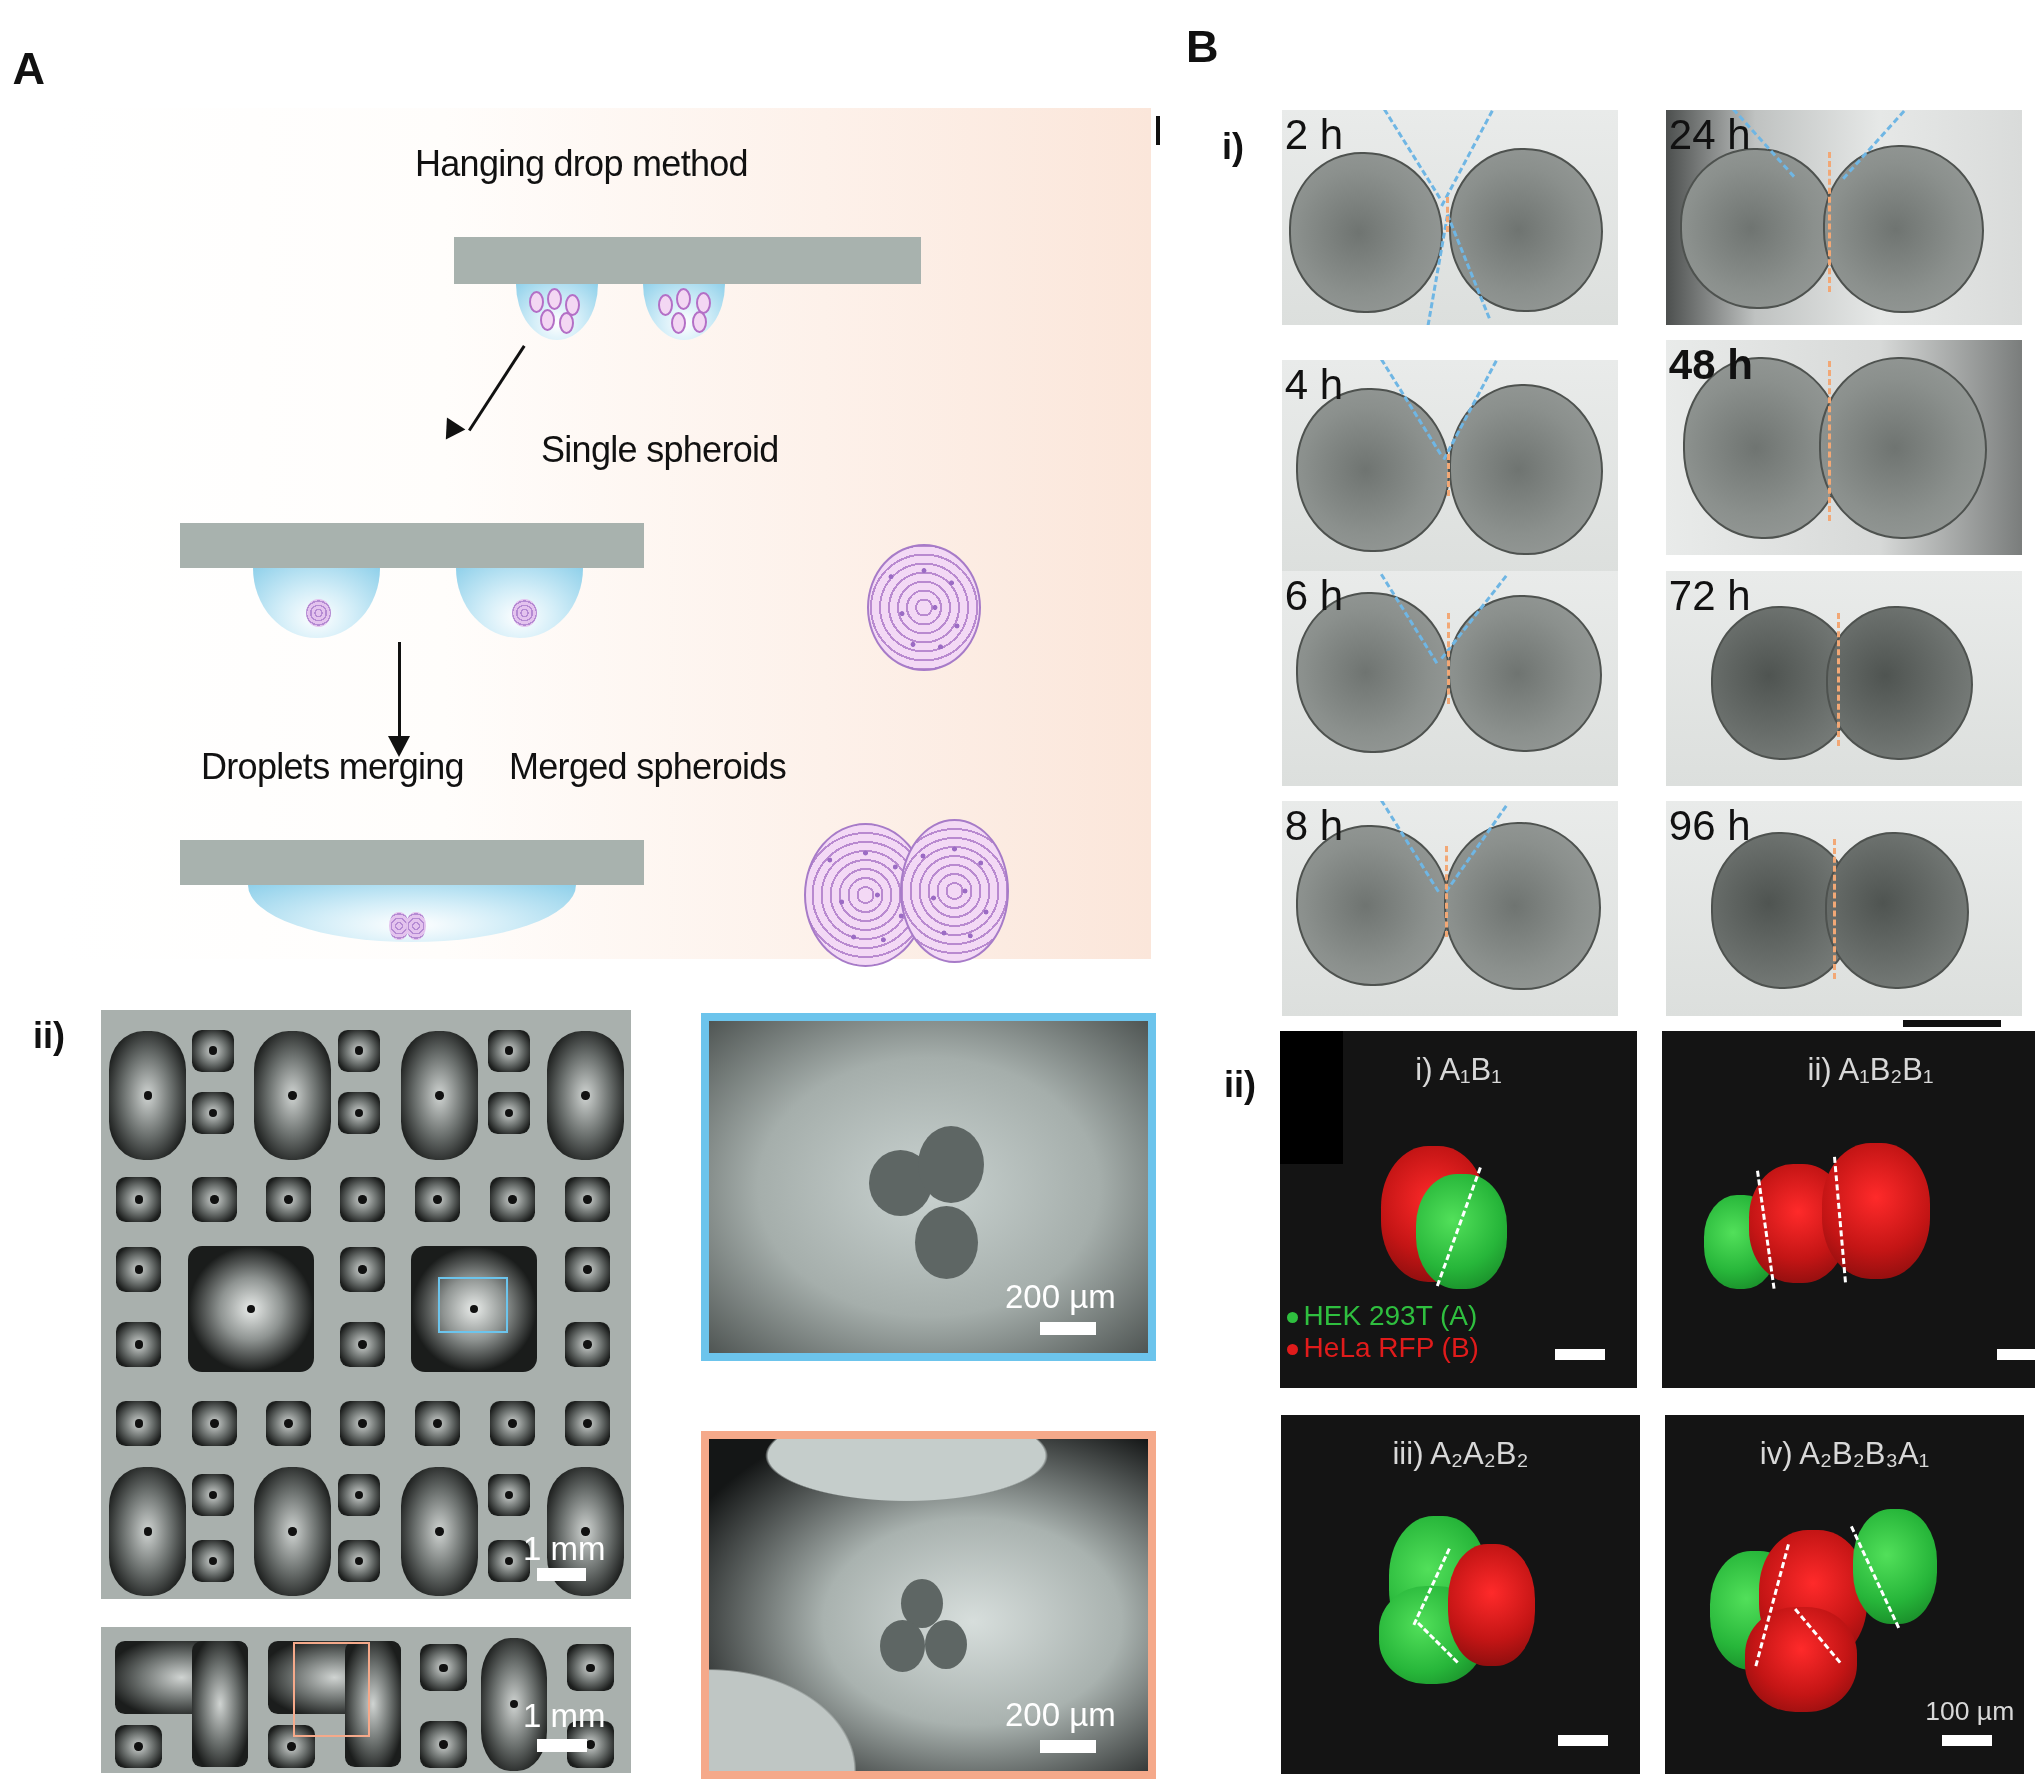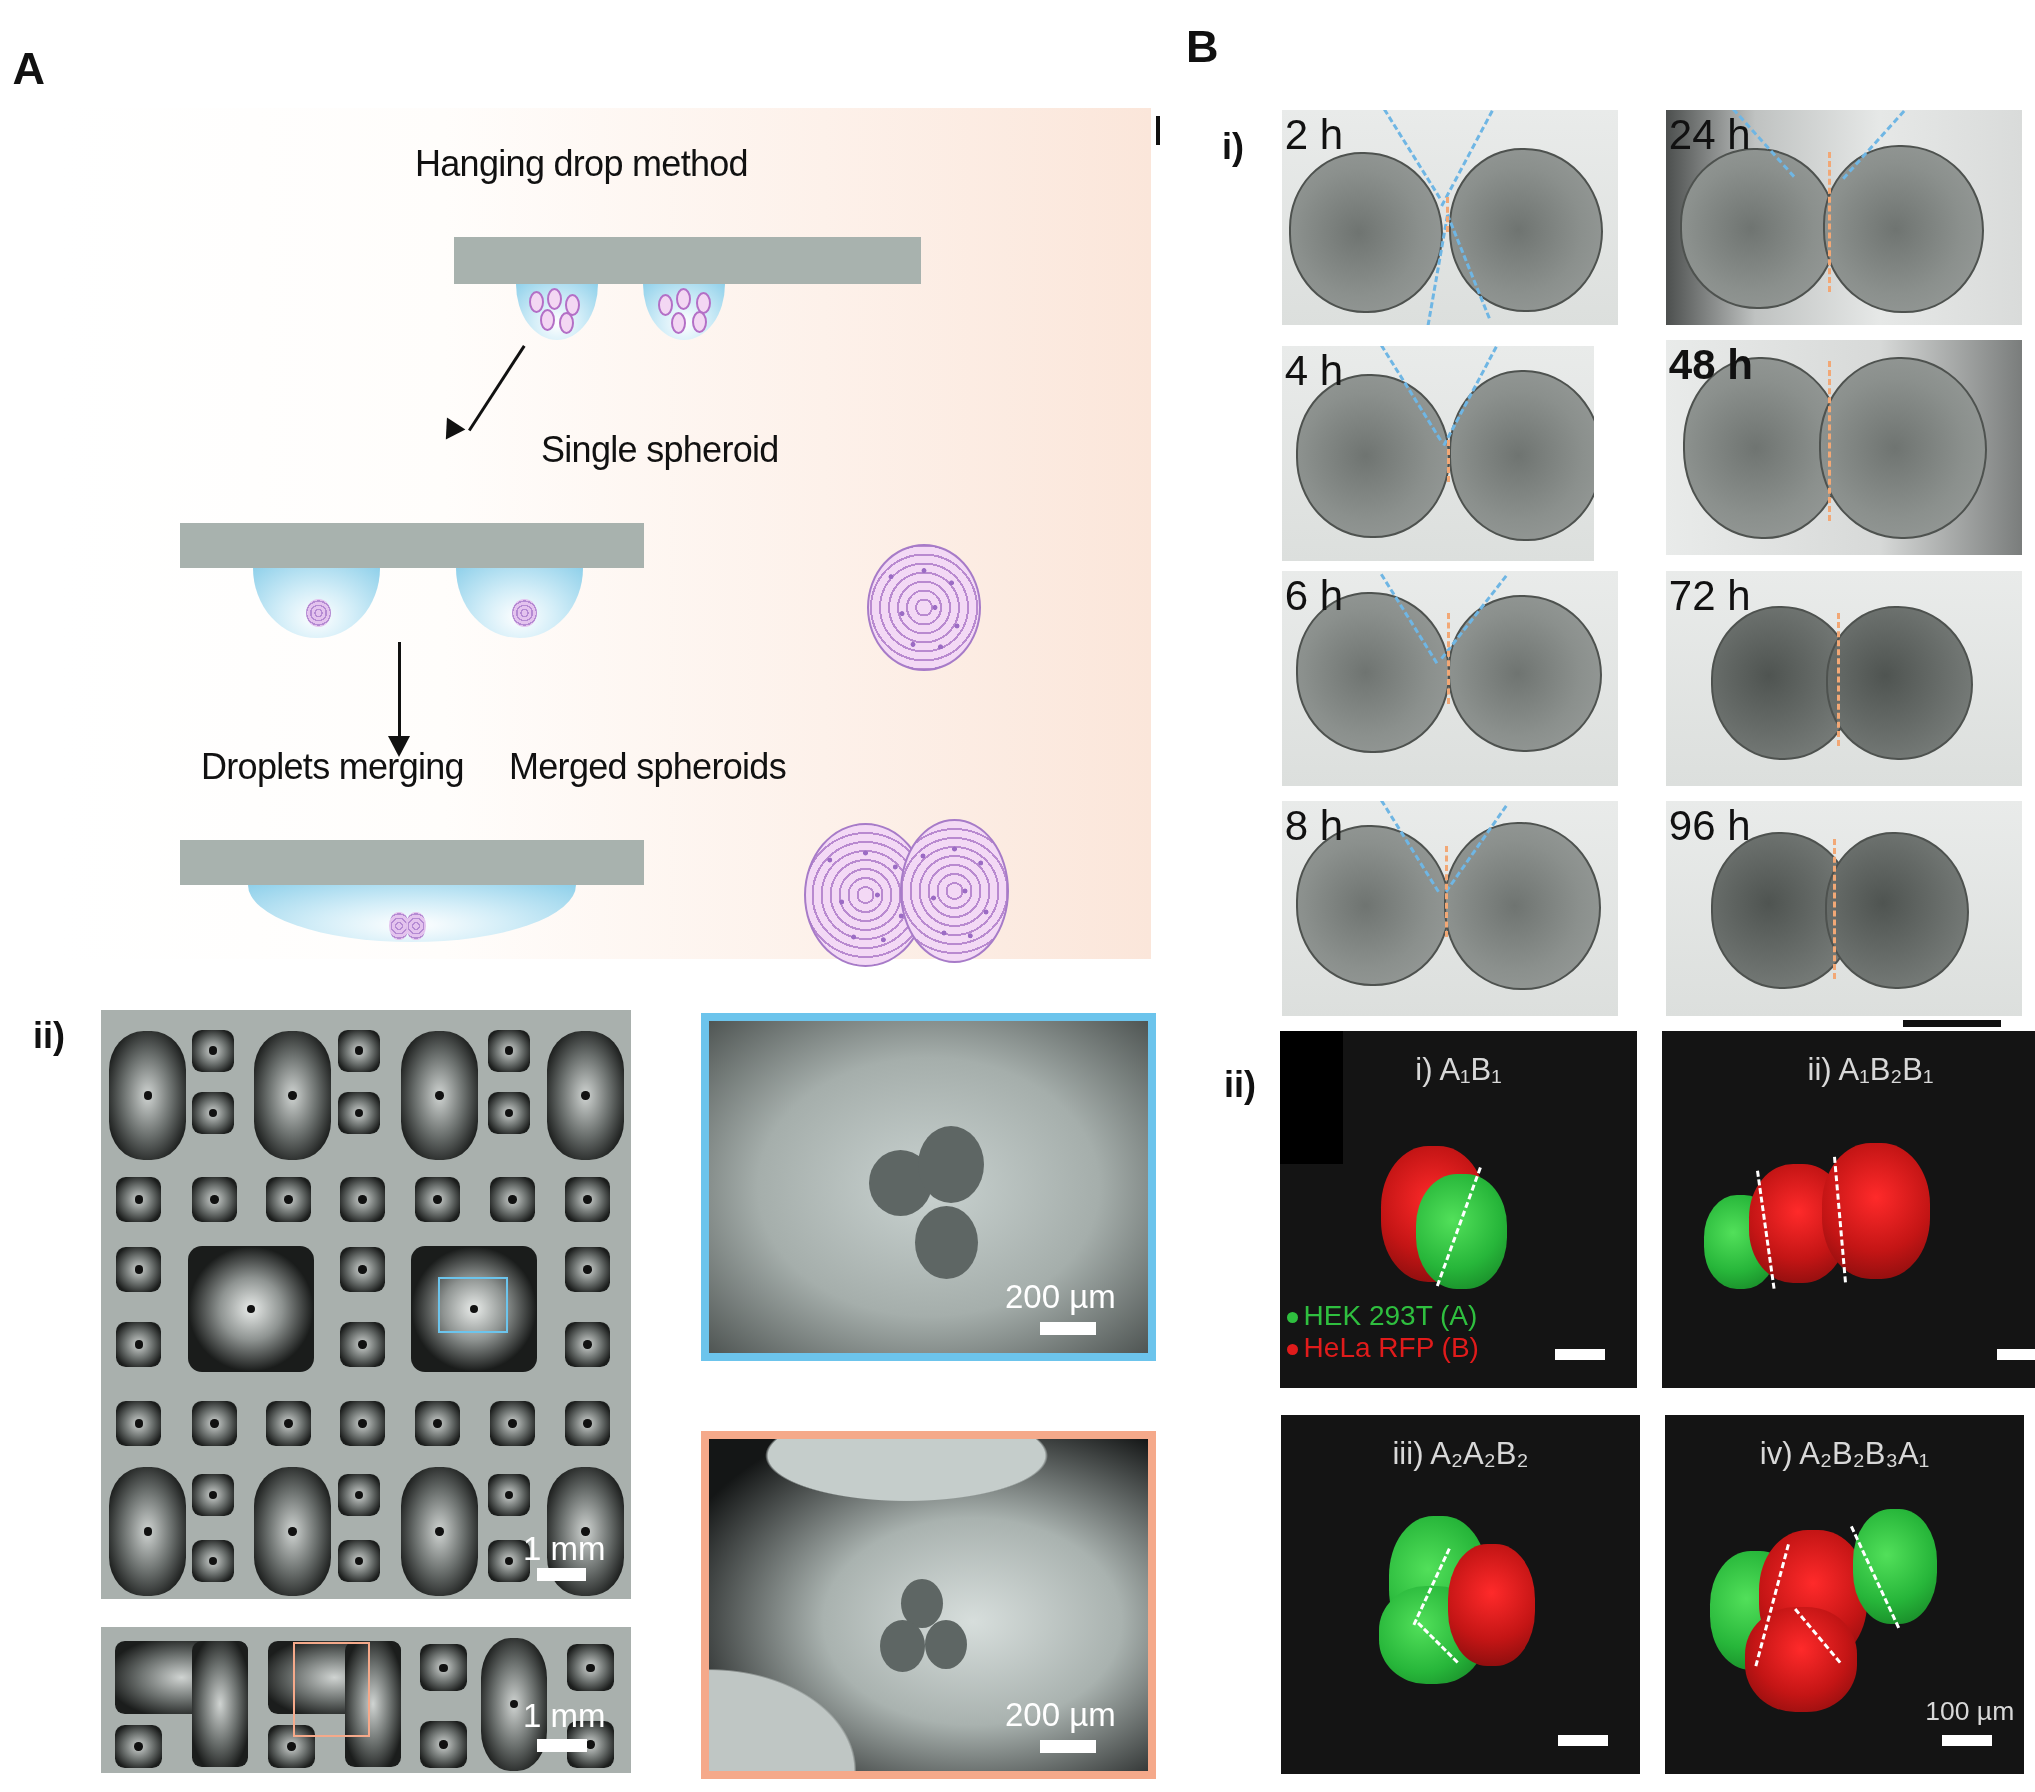--- a/index.html
+++ b/index.html
@@ -324,21 +324,21 @@
 <div class="tl" style="left:1282px;top:110px;width:336px;height:215px;">
   <div class="sph-half" style="left:7px;top:42px;width:150px;height:157px;"></div>
   <div class="sph-half" style="left:167px;top:38px;width:150px;height:160px;"></div>
   <div class="blue-dash" style="left:101px;top:0px;height:105px;transform:rotate(-32deg);"></div>
   <div class="blue-dash" style="left:209px;top:0px;height:108px;transform:rotate(28deg);"></div>
   <div class="blue-dash" style="left:164px;top:105px;height:112px;transform:rotate(10deg);"></div>
   <div class="blue-dash" style="left:164px;top:105px;height:112px;transform:rotate(-22deg);"></div>
   <div class="orange-dash" style="left:164px;top:87px;height:35px;"></div>
   <div class="tl-label">2 h</div>
 </div>
-<div class="tl" style="left:1282px;top:346px;width:312px;height:215px;">
+<div class="tl" style="left:1282px;top:360px;width:336px;height:215px;">
   <div class="sph-half" style="left:14px;top:28px;width:150px;height:160px;"></div>
   <div class="sph-half" style="left:167px;top:24.4px;width:150px;height:167px;"></div>
   <div class="blue-dash" style="left:98px;top:0px;height:112px;transform:rotate(-32deg);"></div>
   <div class="blue-dash" style="left:213px;top:0px;height:112px;transform:rotate(28deg);"></div>
   <div class="orange-dash" style="left:165px;top:94px;height:42px;"></div>
   <div class="tl-label">4 h</div>
 </div>
 <div class="tl" style="left:1282px;top:571px;width:336px;height:215px;">
   <div class="sph-half" style="left:14px;top:21px;width:150px;height:157px;"></div>
   <div class="sph-half" style="left:166px;top:24.4px;width:150px;height:153px;"></div>

